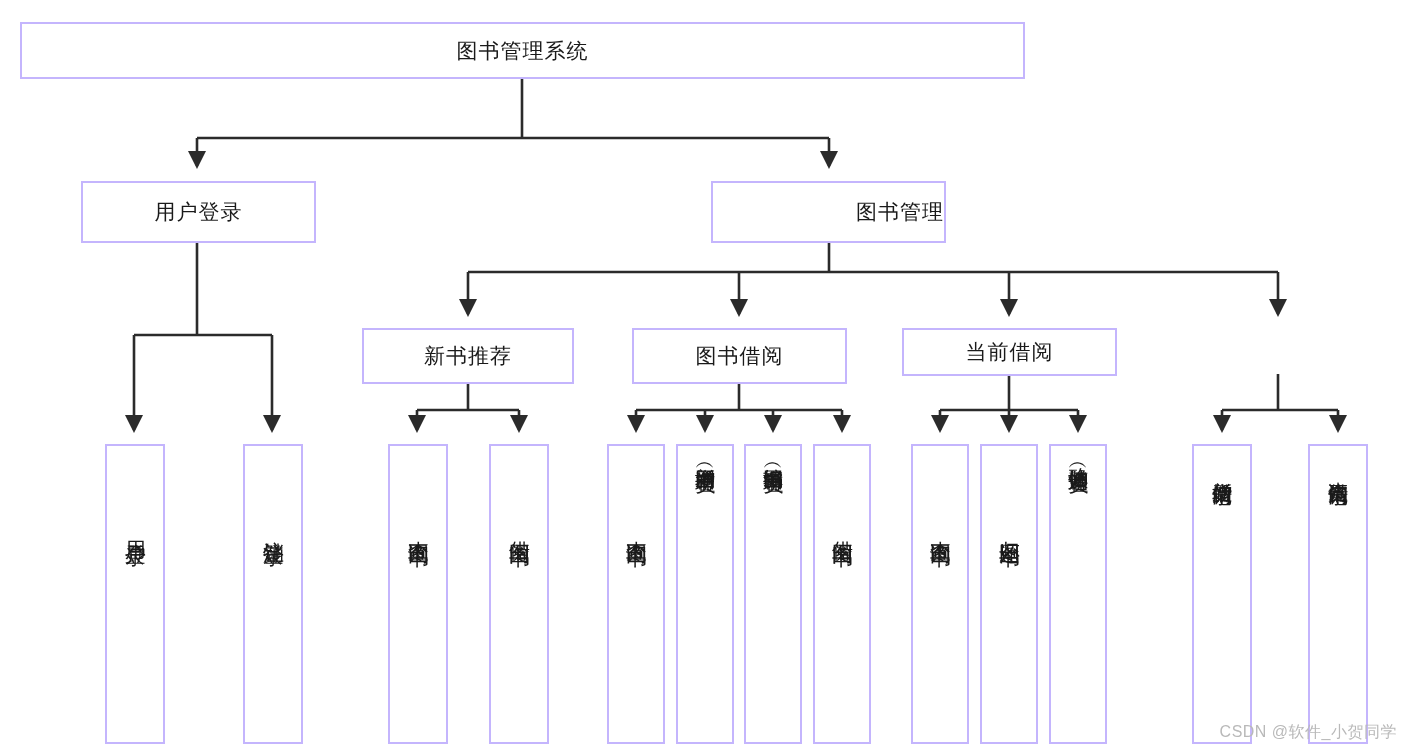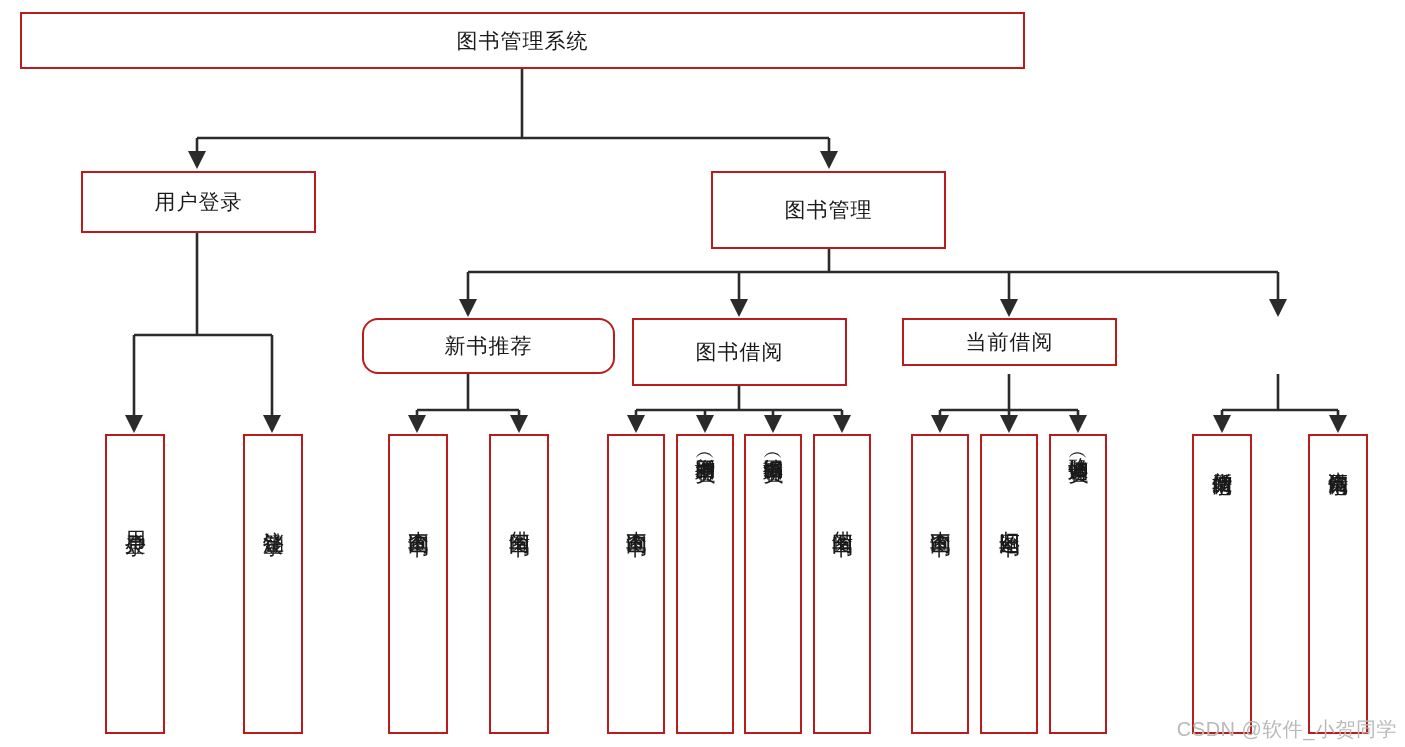--- a/index.html
+++ b/index.html
@@ -21,25 +21,26 @@
     position: absolute;
     left: 0;
     top: 0;
     width: 1405px;
     height: 747px;
   }
   .node {
     position: absolute;
     box-sizing: border-box;
     background: #ffffff;
-    border: 2px solid #b91c1c;
+    border: 2px solid #c4b5fd;
     display: flex;
     align-items: center;
     justify-content: center;
     color: #1a1a1a;
+    margin-top: 10px;
   }
   .node-label {
     display: block;
     text-align: center;
     white-space: nowrap;
   }
   .node.horiz .node-label {
     font-size: 21px;
     line-height: 1.1;
     letter-spacing: 1px;
@@ -57,21 +58,21 @@
     letter-spacing: 2px;
   }
   .node.vert.tall .node-label {
     font-size: 20px;
     letter-spacing: 1px;
   }
   .watermark {
     position: absolute;
     right: 8px;
     bottom: 4px;
-    font-size: 20px;
+    font-size: 16px;
     color: #b9b9b9;
     letter-spacing: 0.5px;
     white-space: nowrap;
     pointer-events: none;
   }
 </style>
 </head>
 <body>
 
 <div id="canvas">
@@ -127,28 +128,28 @@
     </g>
   </svg>
 
   <div class="node horiz" style="left:20px; top:12px; width:1005px; height:57px;">
     <span class="node-label">图书管理系统</span>
   </div>
 
   <div class="node horiz" style="left:81px; top:171px; width:235px; height:62px;">
     <span class="node-label">用户登录</span>
   </div>
-  <div class="node horiz" style="left:711px; top:171px; width:235px; height:78px;">
+  <div class="node horiz" style="left:711px; top:171px; width:235px; height:62px;justify-content:flex-end;">
     <span class="node-label">图书管理</span>
   </div>
 
-  <div class="node horiz" style="left:362px; top:318px; width:253px; height:56px;border-radius:16px;">
+  <div class="node horiz" style="left:362px; top:318px; width:212px; height:56px;">
     <span class="node-label">新书推荐</span>
   </div>
-  <div class="node horiz" style="left:632px; top:318px; width:215px; height:68px;">
+  <div class="node horiz" style="left:632px; top:318px; width:215px; height:56px;">
     <span class="node-label">图书借阅</span>
   </div>
   <div class="node horiz" style="left:902px; top:318px; width:215px; height:48px;">
     <span class="node-label">当前借阅</span>
   </div>
 
   <div class="node vert" style="left:105px; top:434px; width:60px; height:300px; padding-top:78px;">
     <span class="node-label">用户登录</span>
   </div>
   <div class="node vert" style="left:243px; top:434px; width:60px; height:300px; padding-top:78px;">

